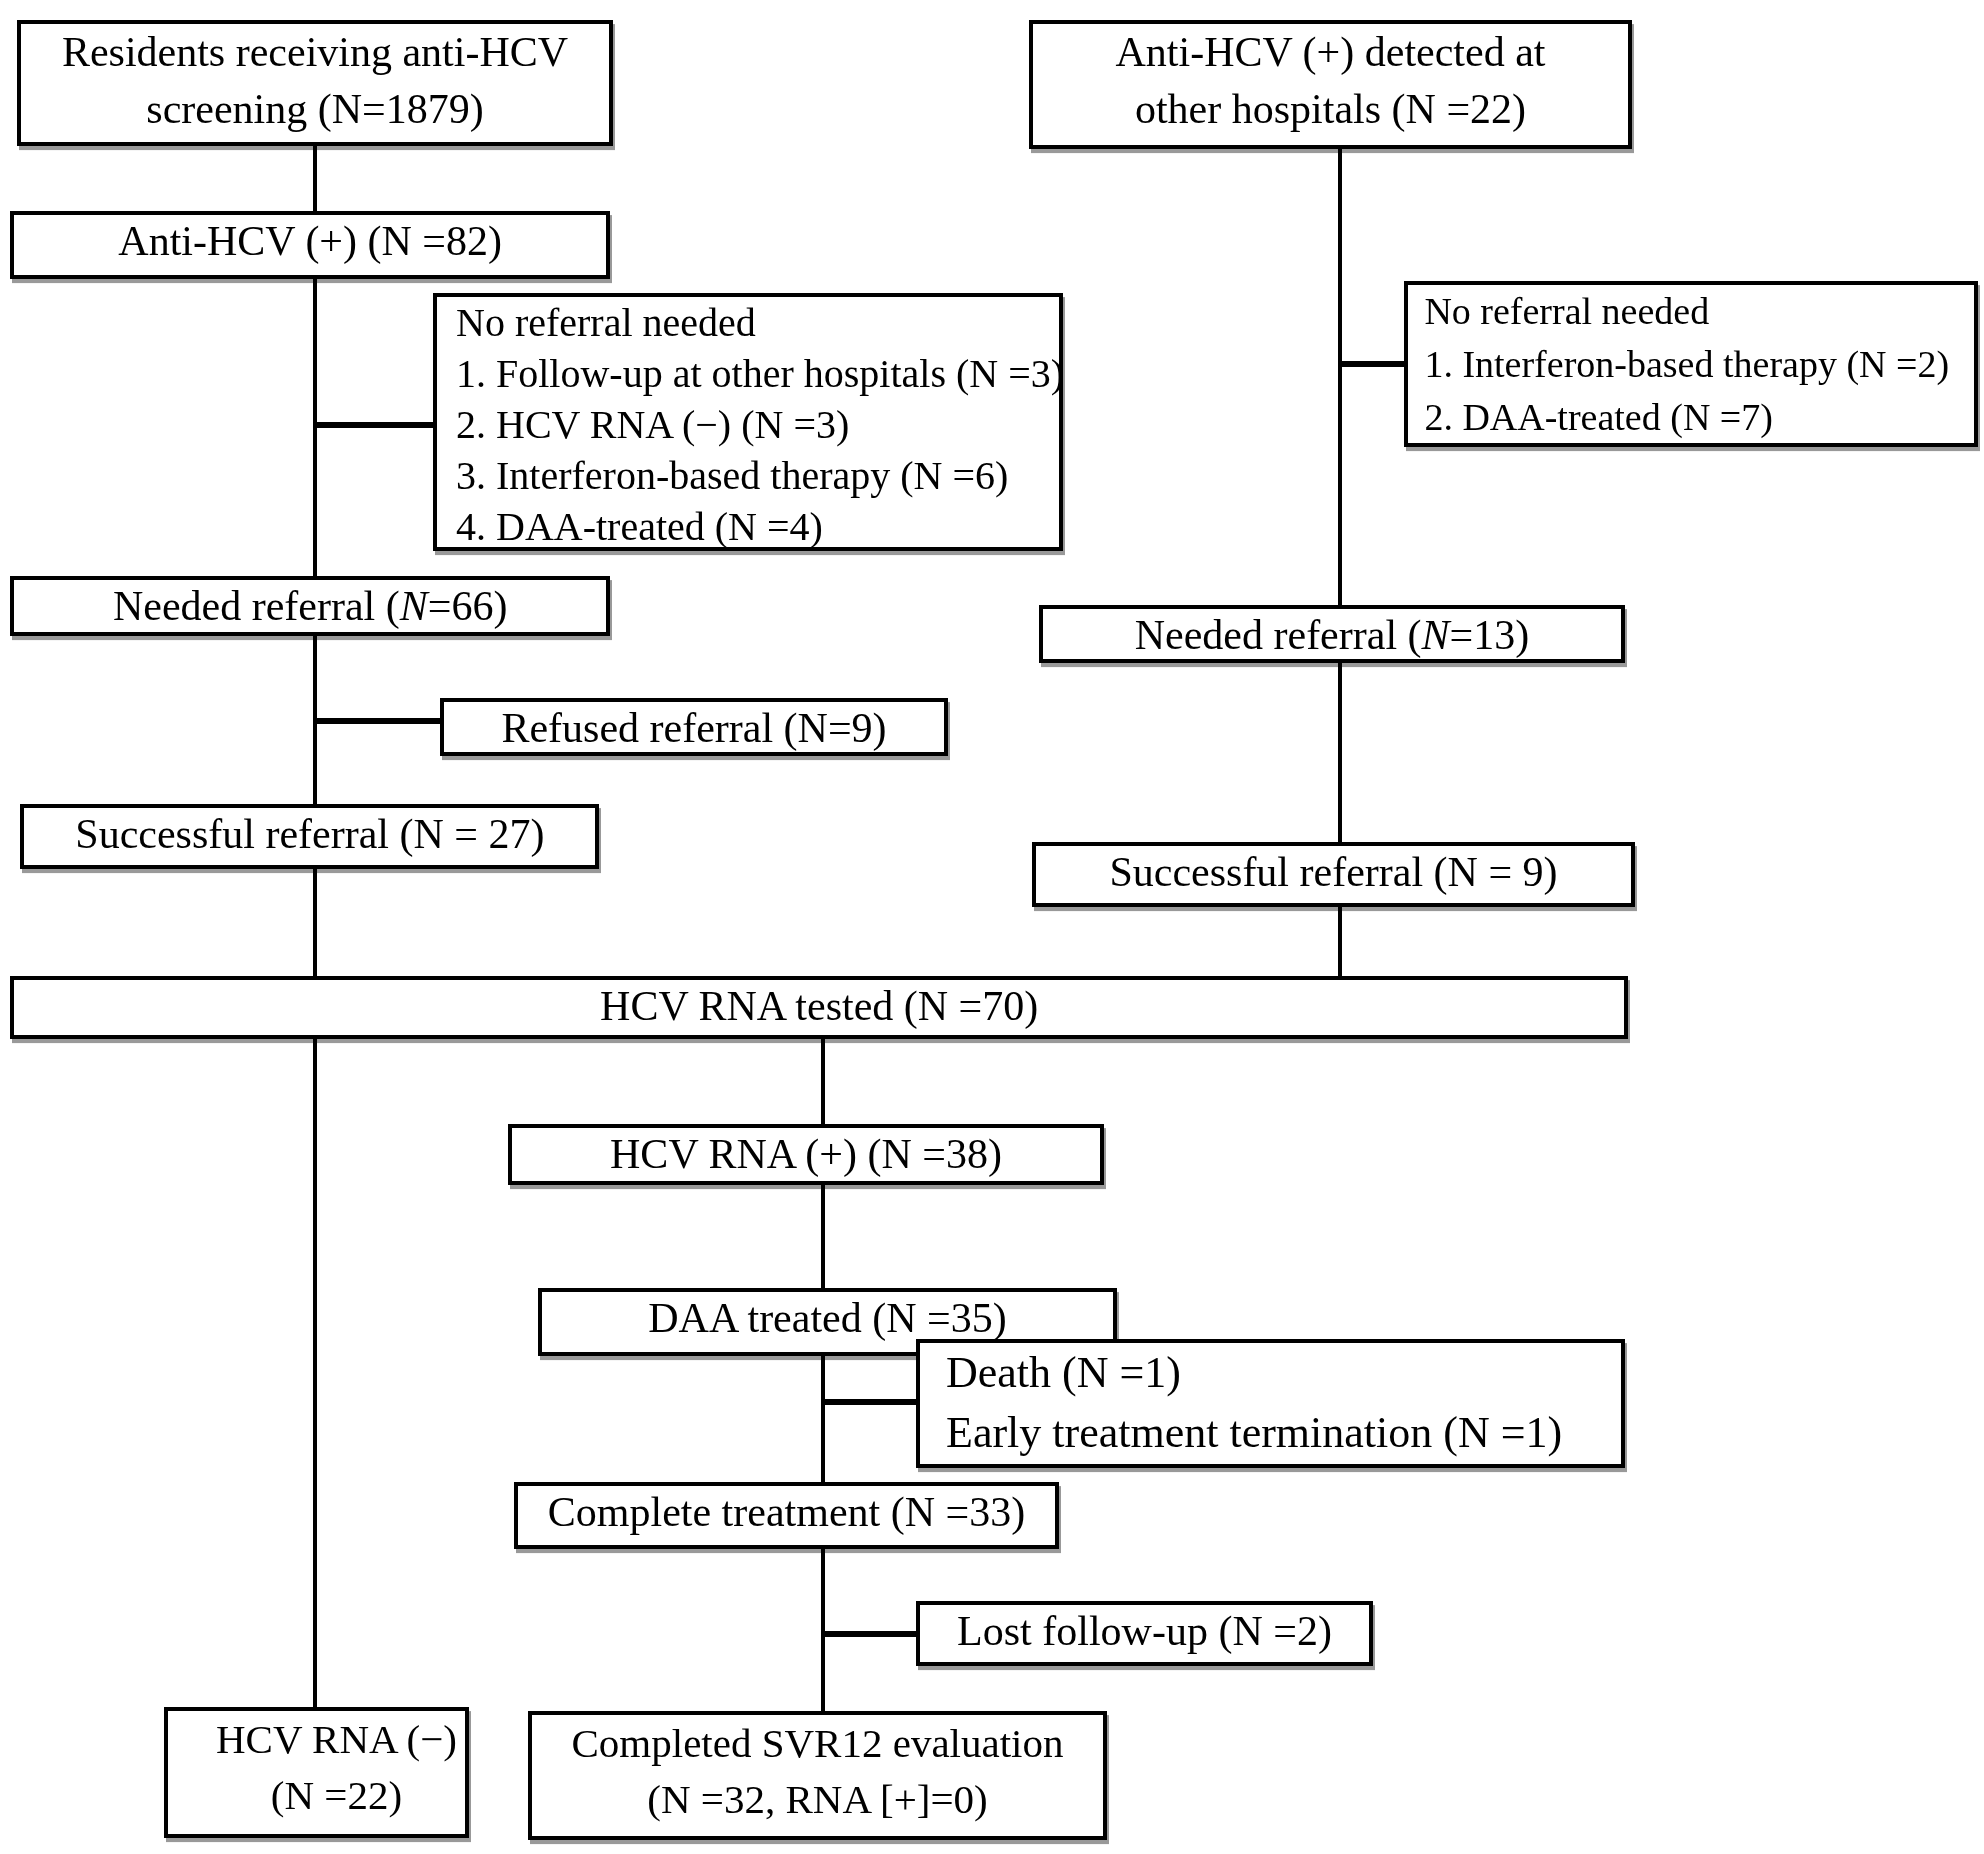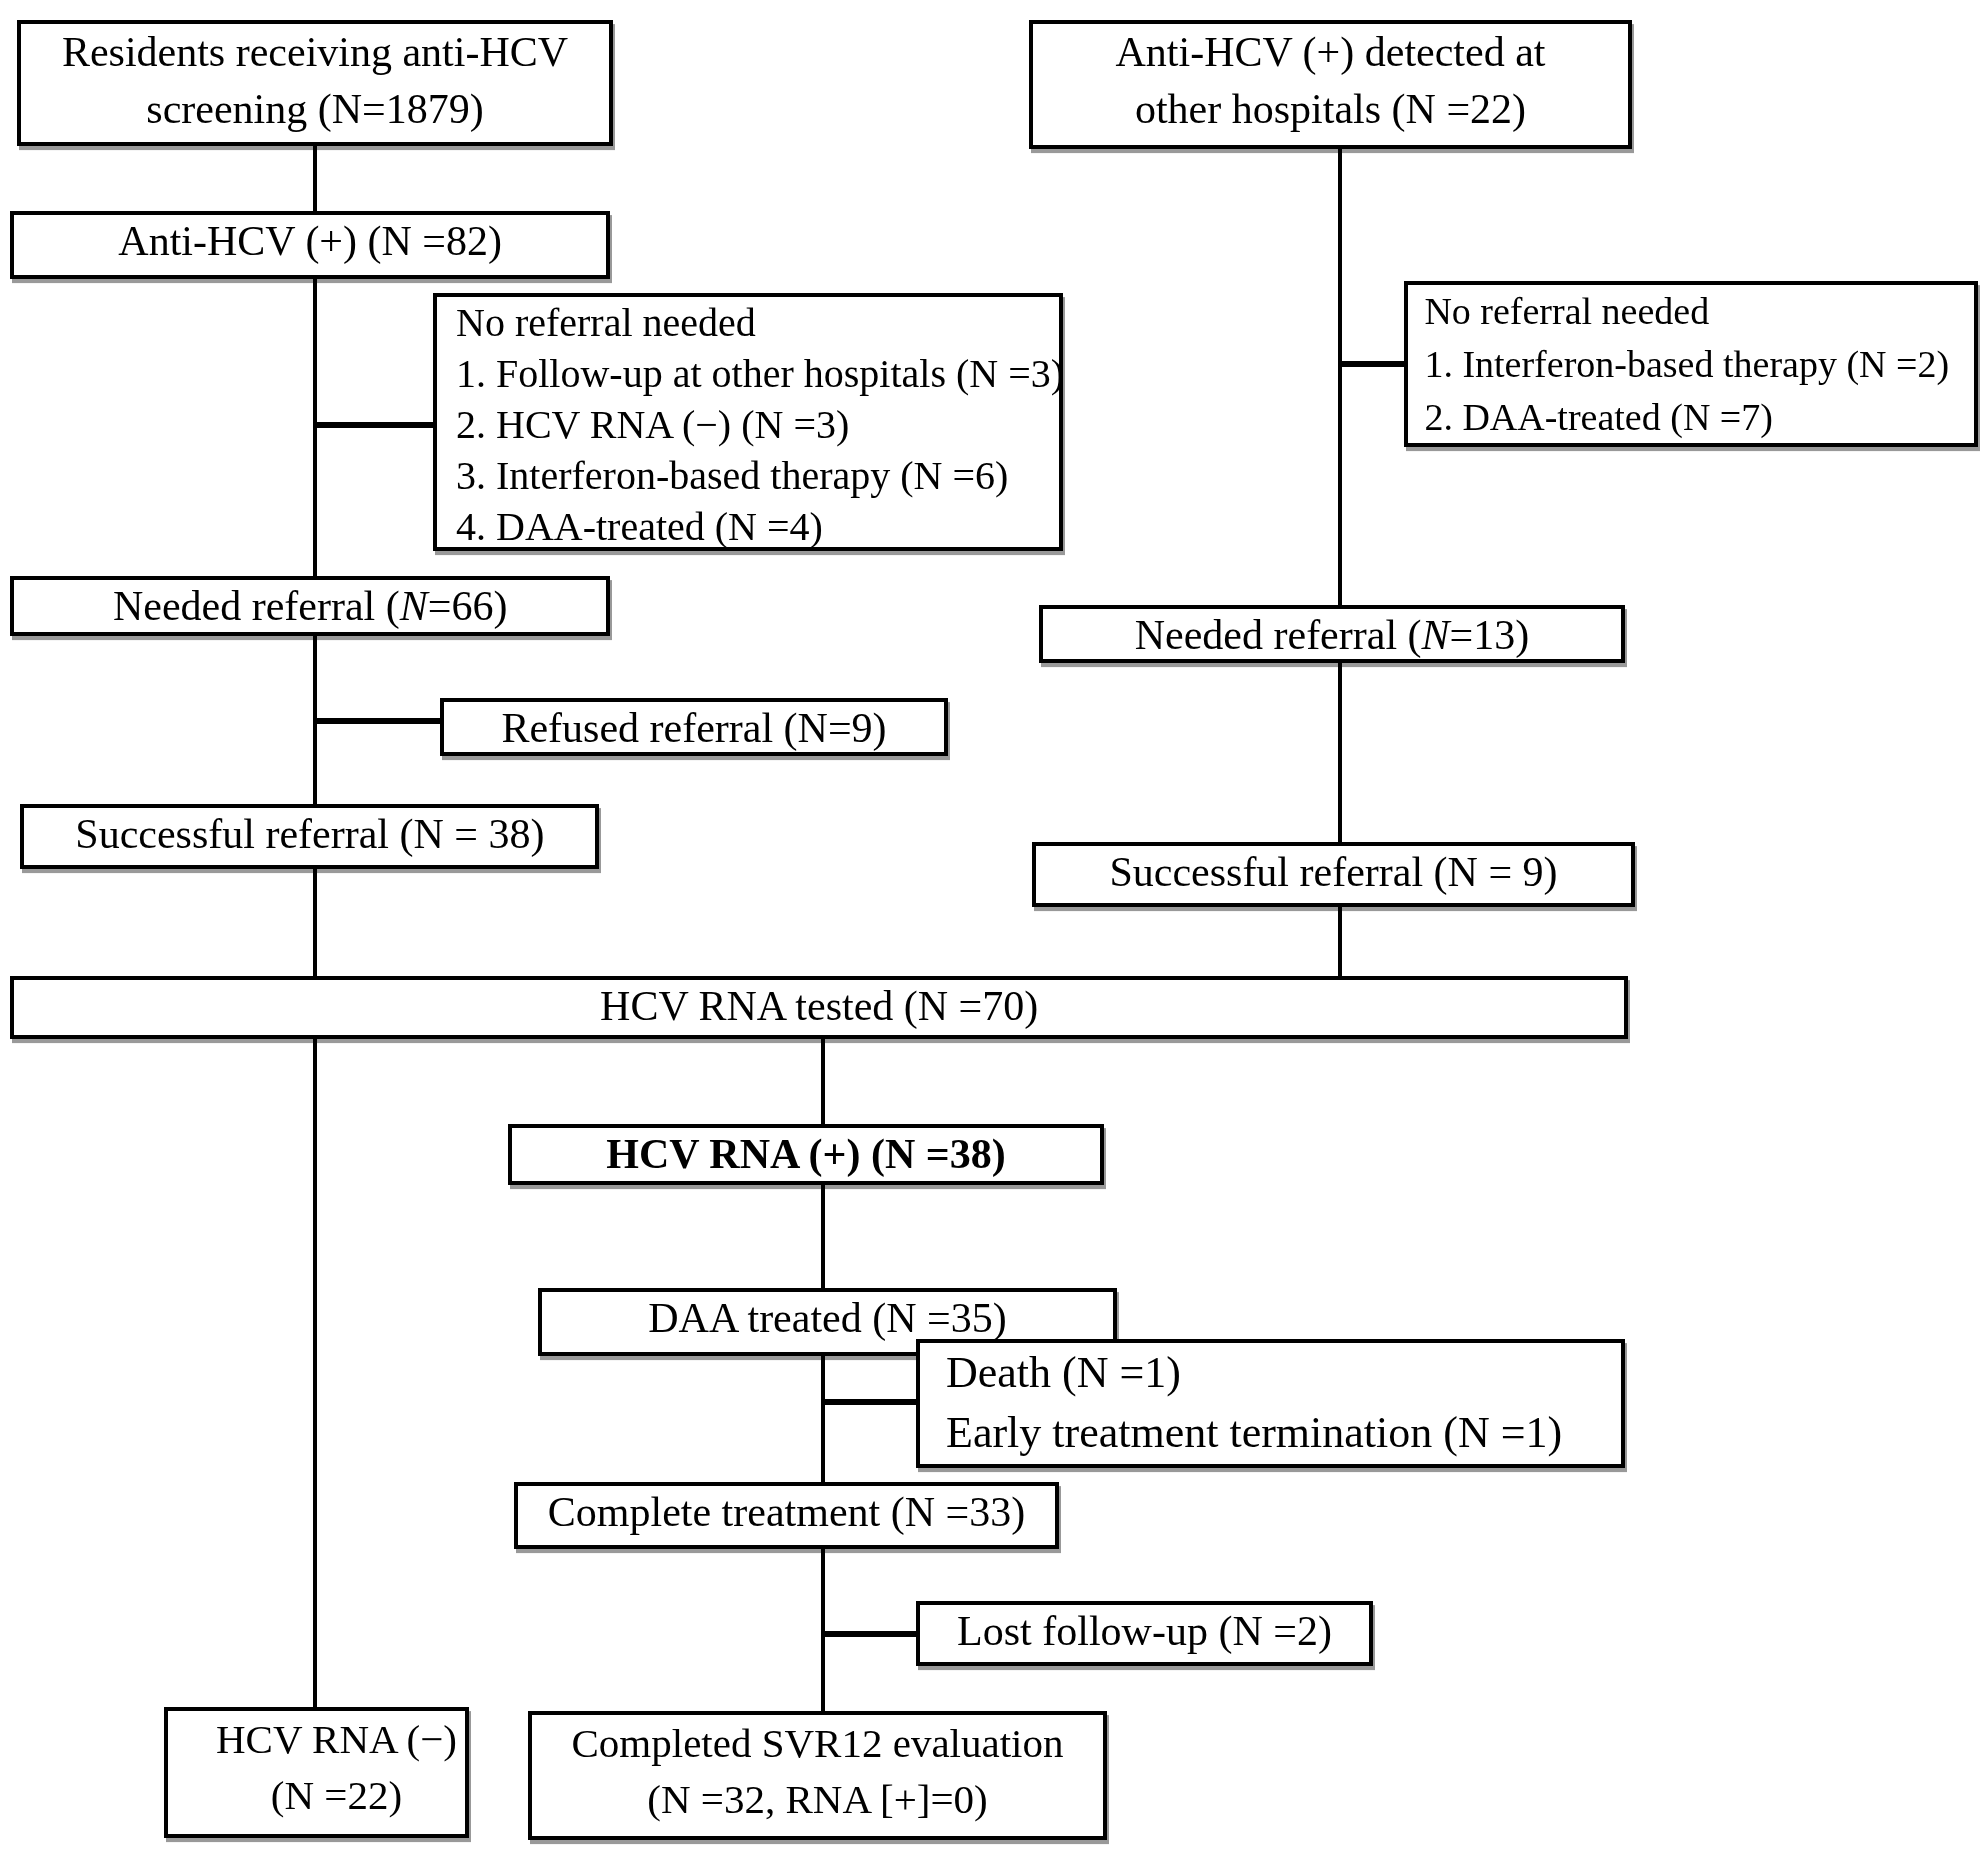--- a/index.html
+++ b/index.html
@@ -25,21 +25,21 @@
   #nB {left:10.2px;  top:211px;  width:600px;  height:68px;}
   #nC {left:433px; top:293px;  width:630px;  height:258px; font-size:40px; line-height:51px; padding-left:19px;}
   #nD {left:10.2px;  top:576px;  width:600px;  height:60px;}
   #nE {left:440px; top:698px; width:508px;  height:58px;}
   #nF {left:20.4px;  top:804px; width:579px;  height:65px;}
   #nA2{left:1029px;top:20.4px;   width:603px;  height:129px; line-height:57px;}
   #nC2{left:1404px;top:281px;  width:574px;  height:166px; font-size:38px; line-height:53px; padding-left:16.4px;}
   #nD2{left:1039px;top:605px;  width:586px;  height:58px;}
   #nF2{left:1032px;top:842px; width:603px;  height:65px;}
   #nG {left:10.2px;  top:976px; width:1618px; height:63px;}
-  #nH {left:508px; top:1124px; width:596px;  height:61px;font-weight:bold;}
+  #nH {left:508px; top:1124px; width:596px;  height:61px;}
   #nI {left:538px; top:1288px; width:579px;  height:68px;}
   #nJ {left:916px;top:1339px; width:709px; height:129px; font-size:44px; line-height:60px; padding-left:26px;}
   #nK {left:514px; top:1482px; width:545px;  height:67px;}
   #nL {left:916px;top:1601px; width:457px;  height:65px;}
   #nM {left:528px; top:1711px; width:579px;  height:129px; font-size:41px; line-height:56px;}
   #nN {left:164px; top:1707px; width:305px;  height:131px; font-size:41px; line-height:56px;padding-left:40px;}
 
   
   #l1{left:313px;top:145px; height:68px;}
   #l2{left:313px;top:276px; height:303px;}
@@ -101,21 +101,21 @@
 
   <div class="node" id="nD">
     <span class="ln"><span>Needed referral (</span><span class="nit">N</span><span>=66)</span></span>
   </div>
 
   <div class="node" id="nE">
     <span class="ln">Refused referral (N=9)</span>
   </div>
 
   <div class="node" id="nF">
-    <span class="ln">Successful referral (N = 38)</span>
+    <span class="ln">Successful referral (N = 27)</span>
   </div>
 
   <div class="node" id="nA2">
     <span class="ln">Anti-HCV (+) detected at</span>
     <span class="ln">other hospitals (N =22)</span>
   </div>
 
   <div class="node left" id="nC2">
     <span class="ln">No referral needed</span>
     <span class="ln">1. Interferon-based therapy (N =2)</span>

